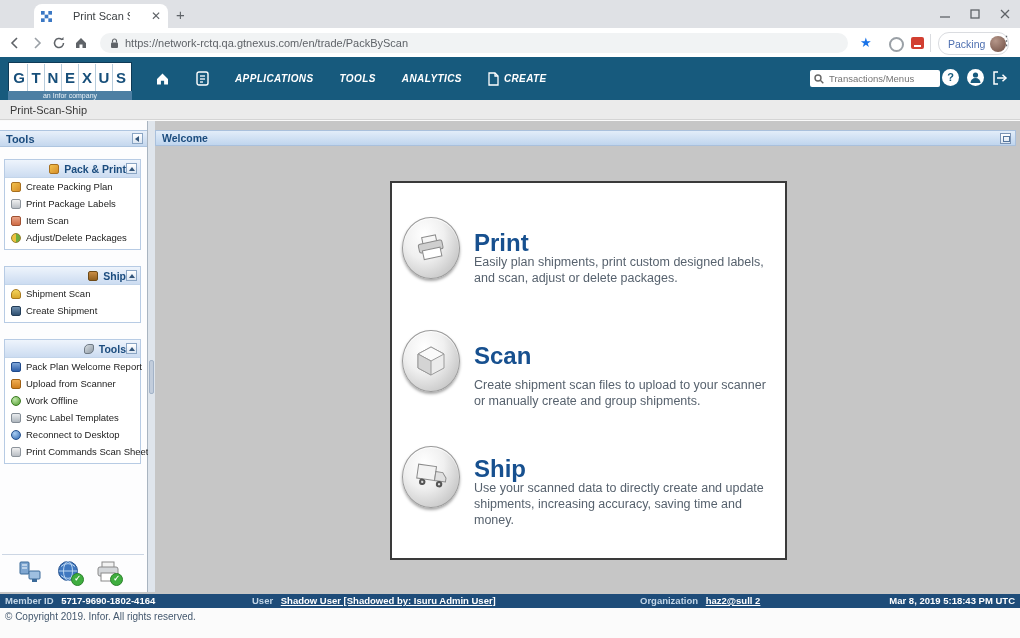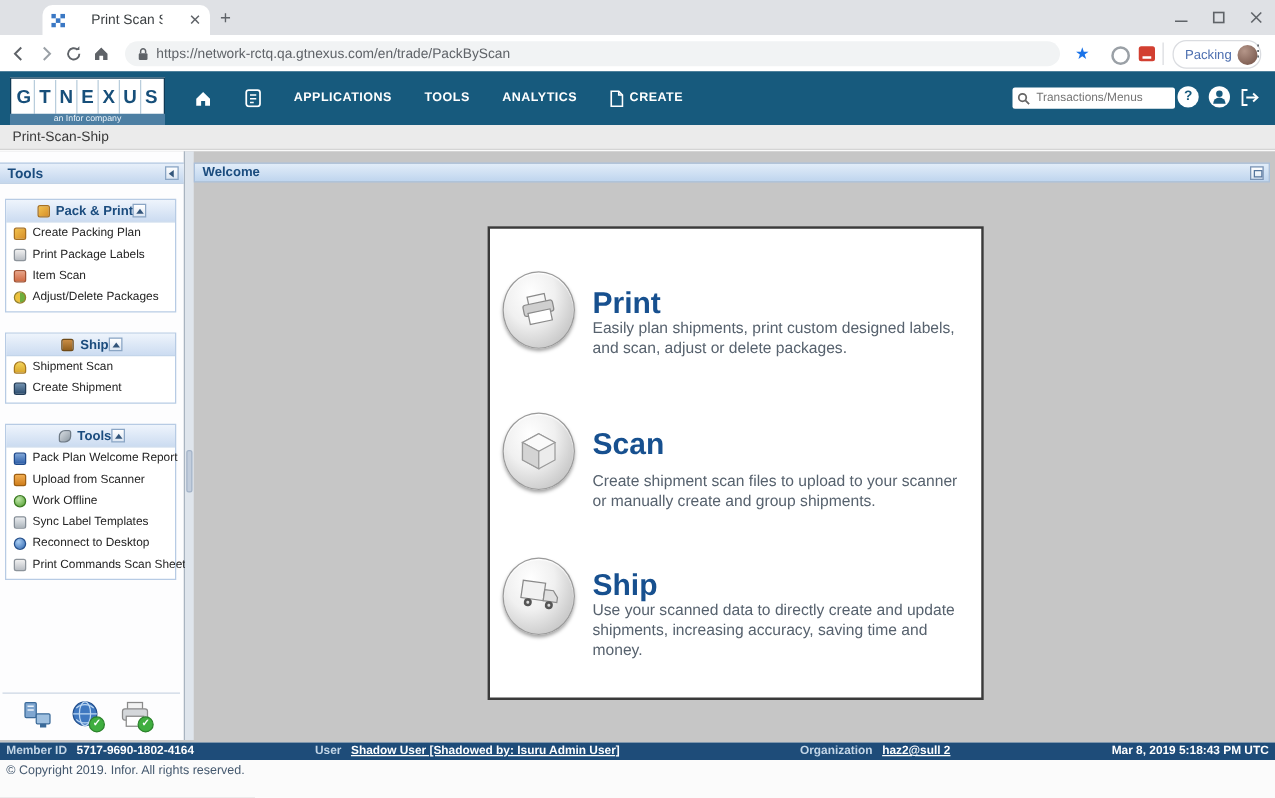--- a/index.html
+++ b/index.html
@@ -28,42 +28,42 @@
   .avatar{width:16px;height:16px;border-radius:50%;background:radial-gradient(circle at 35% 30%,#b59689,#6d4c41);}
   .dots{left:1000px;top:33px;color:#5f6368;font-size:13px;letter-spacing:0;}
 
   
   .appheader{left:0;top:57px;width:1020px;height:43px;background:#175a7d;}
   .logo-box{left:8px;top:5px;width:122px;height:29px;background:#fff;border:1px solid #0e3a56;display:flex;align-items:center;justify-content:center;}
   .logo-letter{display:inline-block;width:16px;text-align:center;font-weight:bold;font-size:15px;color:#174f7a;border-right:1px solid #b9cddc;line-height:27px;}
   .logo-letter:last-child{border-right:none;}
   .logo-sub{left:8px;top:34px;width:124px;height:9px;background:#4d7fa3;color:#eaf2f8;font-size:7px;text-align:center;line-height:9px;}
   .mainnav{left:142px;top:0;height:43px;display:flex;align-items:center;gap:0;}
-  .nav-item{color:#fff;font-size:10px;font-weight:bold;letter-spacing:.4px;padding:0 13px;display:flex;align-items:center;gap:5px;}
+  .nav-item{color:#fff;font-size:10px;font-weight:bold;letter-spacing:.4px;padding:0 13px;display:flex;align-items:center;gap:5px;font-style:italic;}
   .hsearch{left:810px;top:13px;width:130px;height:17px;background:#fff;border-radius:2px;display:flex;align-items:center;padding:0 4px;box-sizing:border-box;gap:3px;}
   .hsearch input{border:none;outline:none;width:100%;font-size:9.5px;color:#444;font-family:"Liberation Sans",sans-serif;background:transparent;}
   .hcirc{top:12px;width:17px;height:17px;background:#fff;border-radius:50%;color:#175a7d;font-weight:bold;font-size:11px;text-align:center;line-height:17px;}
 
   
   .breadcrumb{left:0;top:100px;width:1020px;height:20px;background:#ebebeb;border-bottom:1px solid #d4d4d4;font-size:11px;color:#3a3a3a;line-height:20px;padding-left:10px;box-sizing:border-box;}
 
   
   .mainbg{left:0;top:121px;width:1020px;height:473px;background:#c6c6c6;}
 
   
   .sidebar{left:0;top:121px;width:148px;height:471px;background:#fdfdfe;border-right:1px solid #a9b4c0;box-sizing:border-box;}
   .sb-track{left:148px;top:121px;width:7px;height:471px;background:#dfe5ec;}
   .sb-thumb{left:149px;top:360px;width:5px;height:34px;background:#c2cddc;border:1px solid #a3b3c8;border-radius:2px;box-sizing:border-box;}
   .sb-header{left:0;top:9px;width:147px;height:17px;background:linear-gradient(#e8f0fa,#c4d7ee);border-top:1px solid #aec5e0;border-bottom:1px solid #aec5e0;display:flex;align-items:center;justify-content:space-between;padding:0 4px 0 6px;box-sizing:border-box;}
   .sb-header-label{font-size:11px;font-weight:bold;color:#1b4c7e;}
   .sq-btn{width:11px;height:11px;border:1px solid #8aa5c4;background:linear-gradient(#fff,#dce6f2);box-sizing:border-box;position:relative;}
   .tri-up::after{content:"";position:absolute;left:2px;top:3px;border-left:3px solid transparent;border-right:3px solid transparent;border-bottom:4px solid #33557a;}
   .tri-left::after{content:"";position:absolute;left:2px;top:2px;border-top:3px solid transparent;border-bottom:3px solid transparent;border-right:4px solid #33557a;}
   .panel{left:4px;width:137px;background:#fff;border:1px solid #b7cbe4;box-sizing:border-box;}
-  .panel-h{height:18px;background:linear-gradient(#eef4fc,#ccdcf1);border-bottom:1px solid #c3d5ea;display:flex;align-items:center;justify-content:center;padding:0 3px 0 5px;box-sizing:border-box;}
+  .panel-h{height:18px;background:linear-gradient(#eef4fc,#ccdcf1);border-bottom:1px solid #c3d5ea;display:flex;align-items:center;justify-content:flex-end;padding:0 3px 0 5px;box-sizing:border-box;}
   .panel-h-label{font-size:10.5px;font-weight:bold;color:#1b4c7e;display:flex;align-items:center;gap:5px;}
   .item{height:17px;display:flex;align-items:center;gap:5px;padding-left:6px;font-size:9.5px;color:#222;cursor:pointer;white-space:nowrap;}
   .si{width:10px;height:10px;border-radius:2px;flex:0 0 auto;box-sizing:border-box;}
   .ic-box{background:linear-gradient(135deg,#f2c14d,#d78f2a);border:1px solid #a8701f;}
   .ic-printer{background:linear-gradient(#f0f0f0,#b9bec4);border:1px solid #8d949b;}
   .ic-scan{background:linear-gradient(#e9a387,#cf6b45);border:1px solid #a05132;}
   .ic-adjust{background:linear-gradient(90deg,#ecc23f 50%,#6fae3e 50%);border:1px solid #94802a;border-radius:50%;}
   .ic-truck{background:linear-gradient(#c98d45,#92601f);border:1px solid #6e4a17;}
   .ic-person{background:linear-gradient(#f3d35a,#d9a72c);border:1px solid #a8791c;border-radius:50% 50% 2px 2px;}
   .ic-stack{background:linear-gradient(#6f8fae,#2f4f70);border:1px solid #223c57;}

